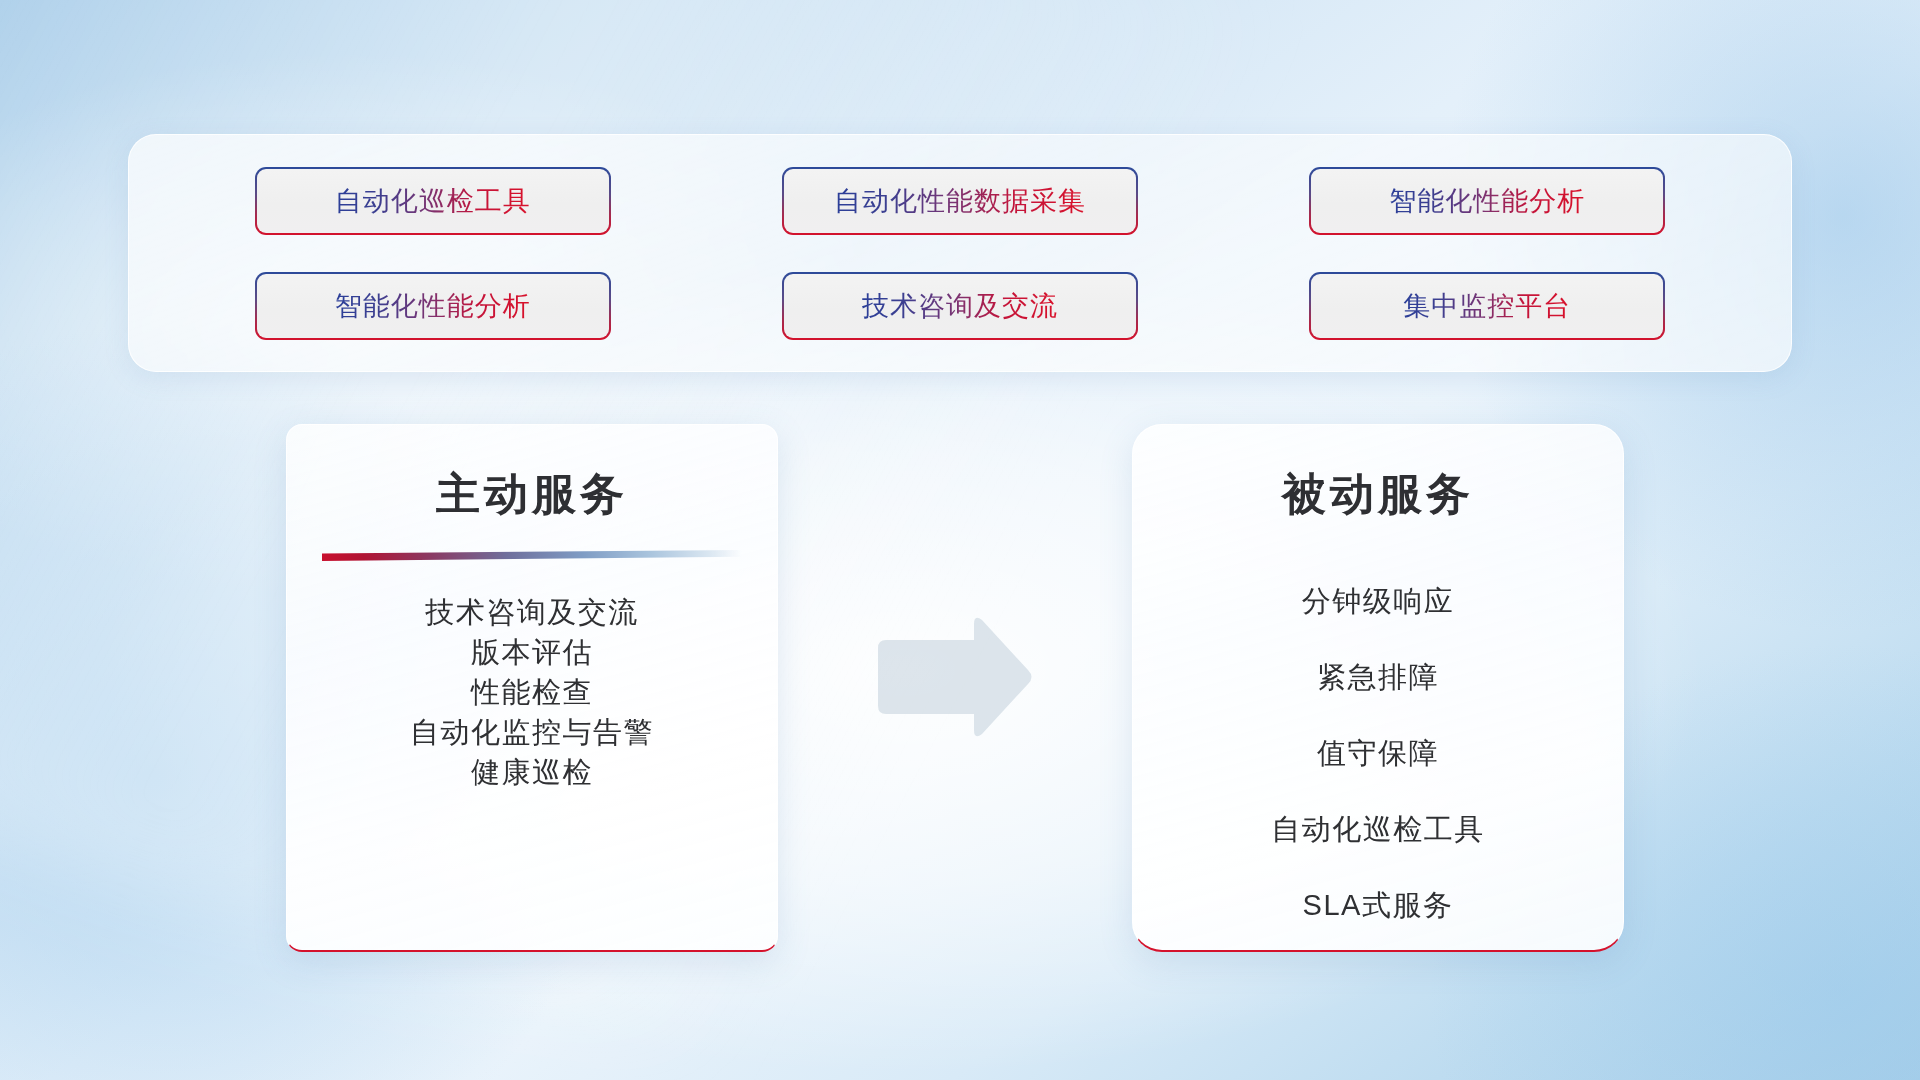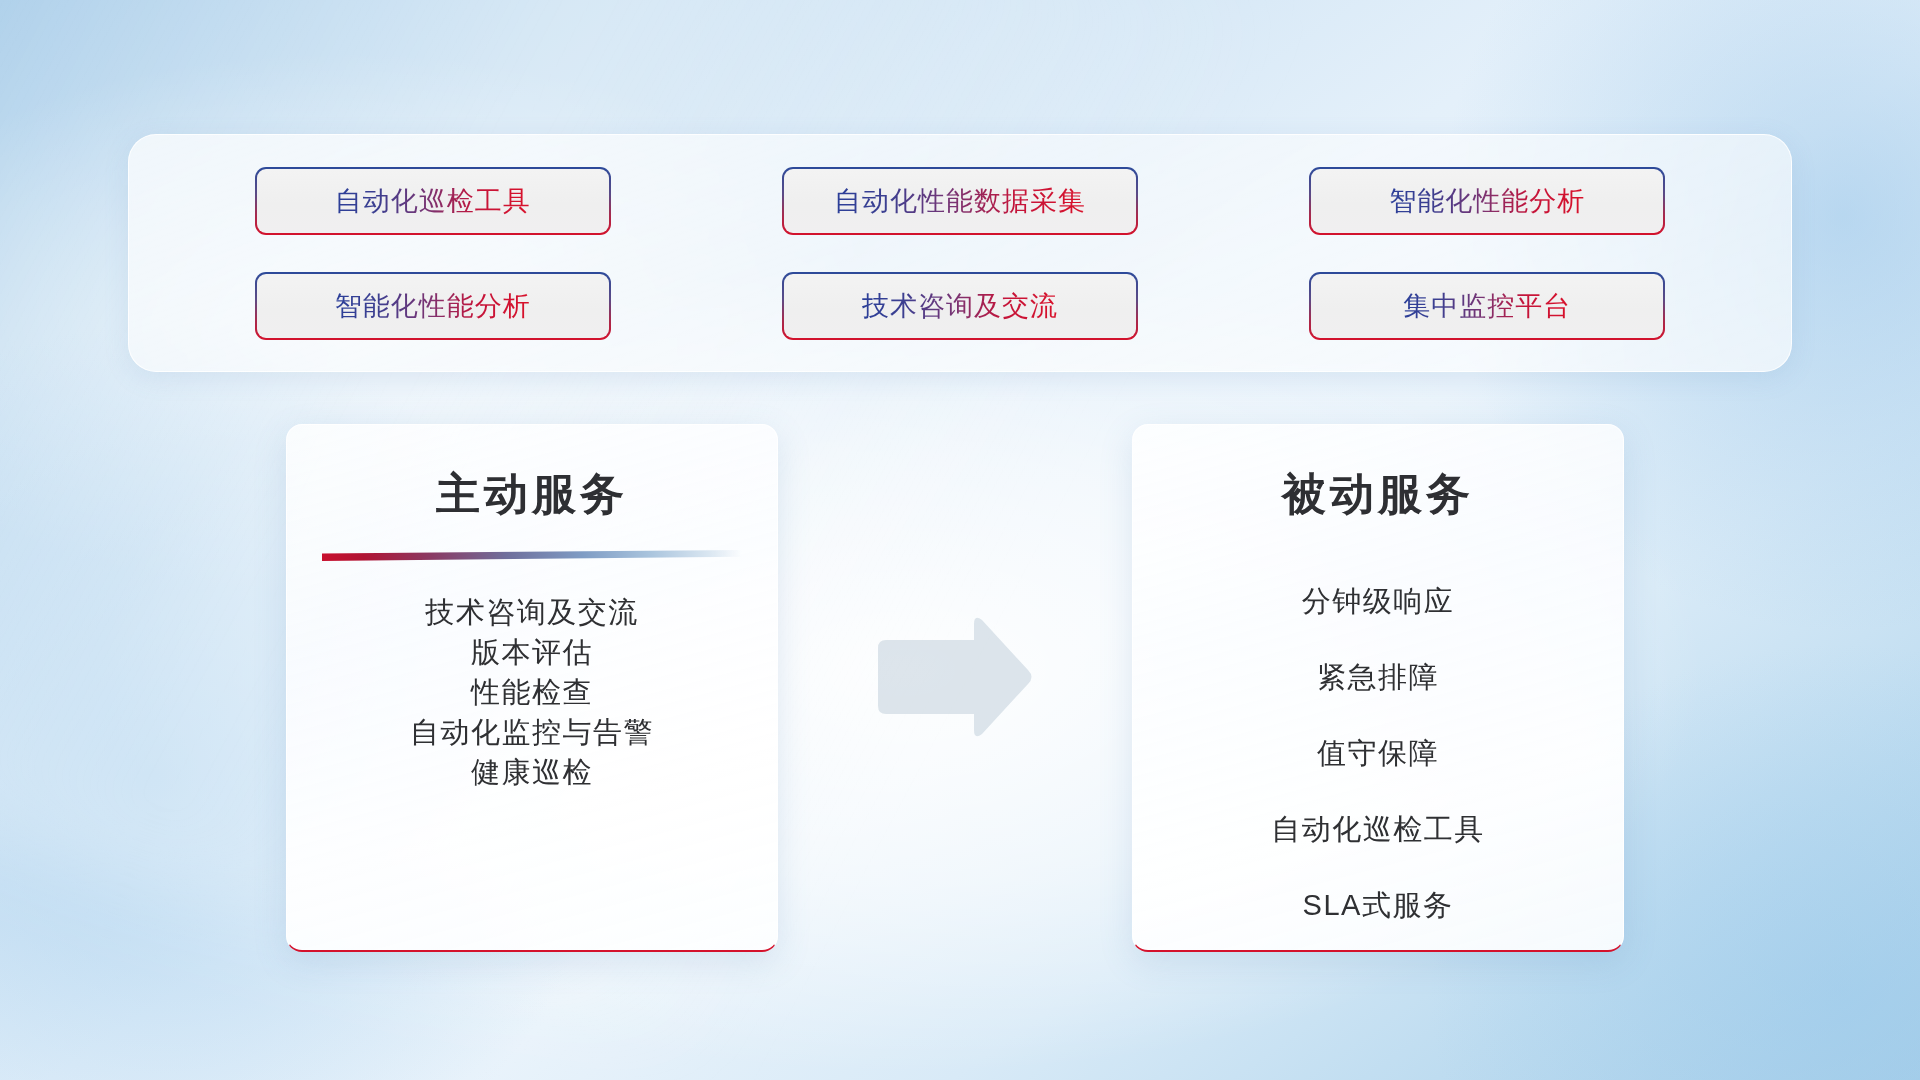--- a/index.html
+++ b/index.html
@@ -120,21 +120,21 @@
     border: 1px solid rgba(255,255,255,0.9);
     border-bottom: 2px solid #d4122c;
     box-shadow: 0 10px 34px rgba(80,130,180,0.16);
     padding: 30px 34px 26px;
     display: flex;
     flex-direction: column;
     align-items: center;
     overflow: hidden;
   }
   #card-proactive { left: 286px; font-family: Liberation Serif, serif; }
-  #card-reactive  { left: 1132px; }
+  #card-reactive  { left: 1132px; border-radius: 30px; }
 
   .card-title {
     font-size: 44px;
     font-weight: 700;
     letter-spacing: 4px;
     color: #2e2f33;
     margin-top: 10px;
     text-shadow: 0 1px 1px rgba(255,255,255,0.8);
   }
 

